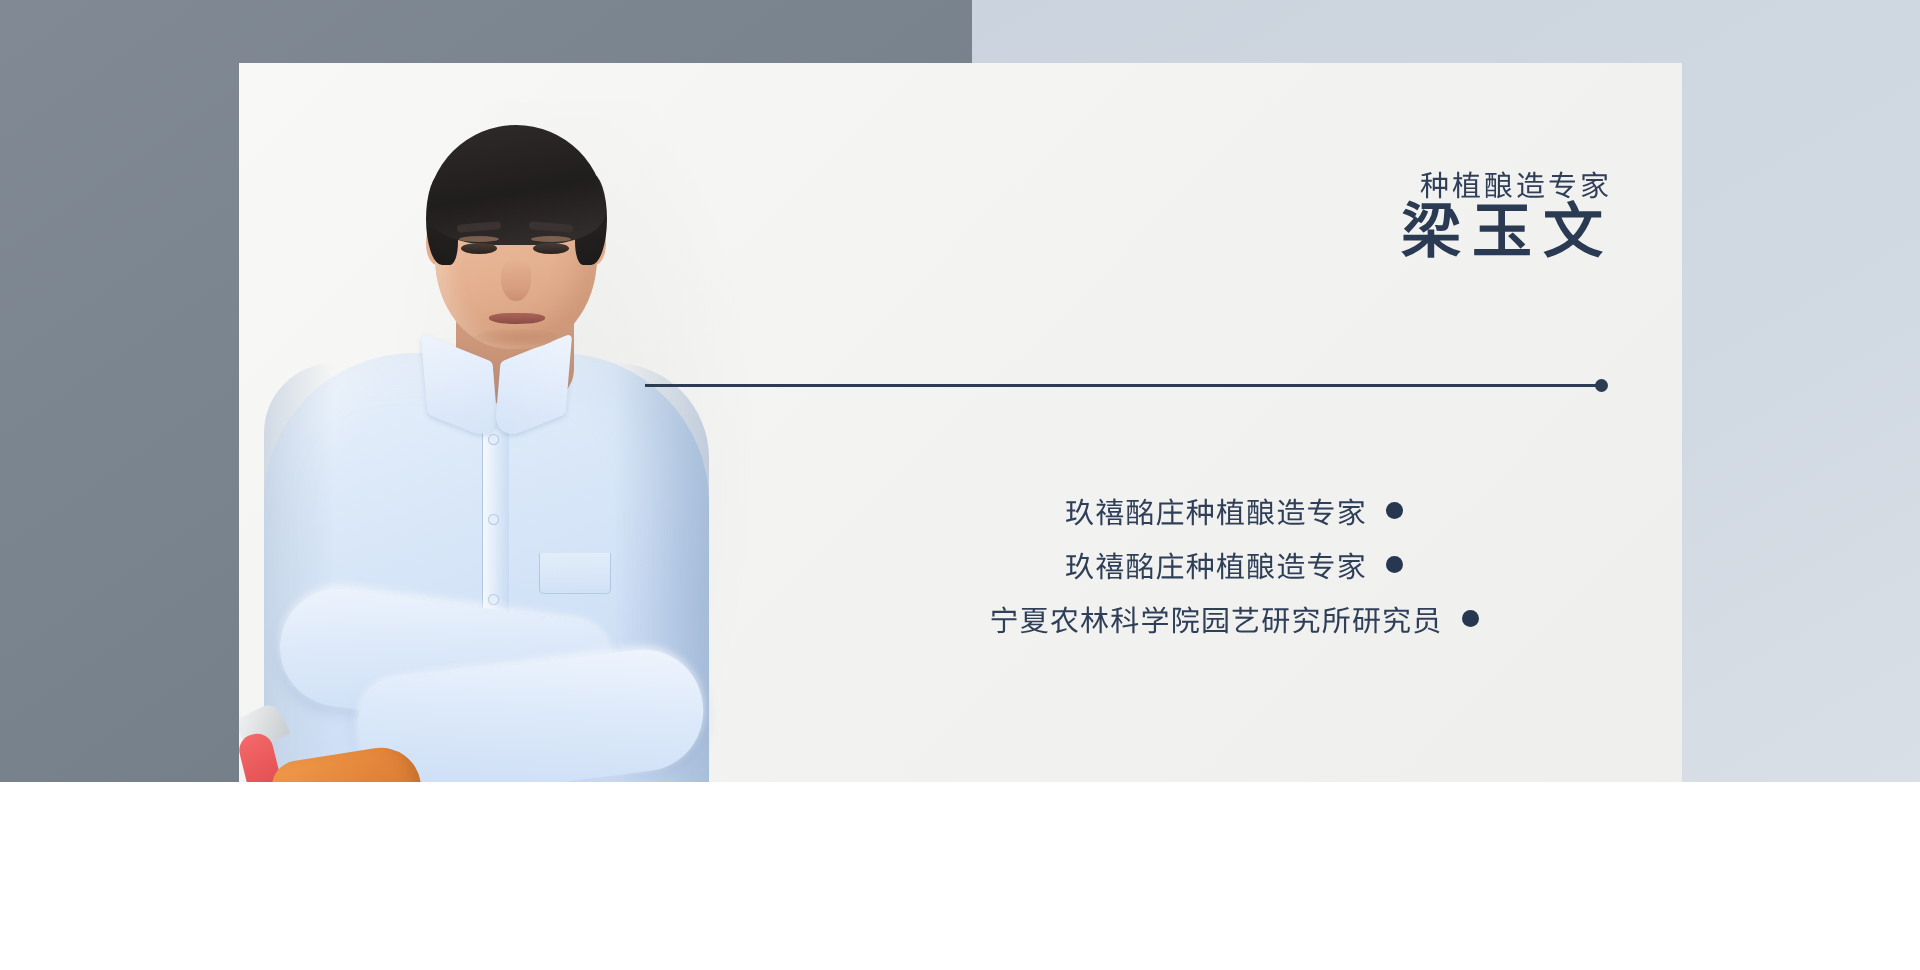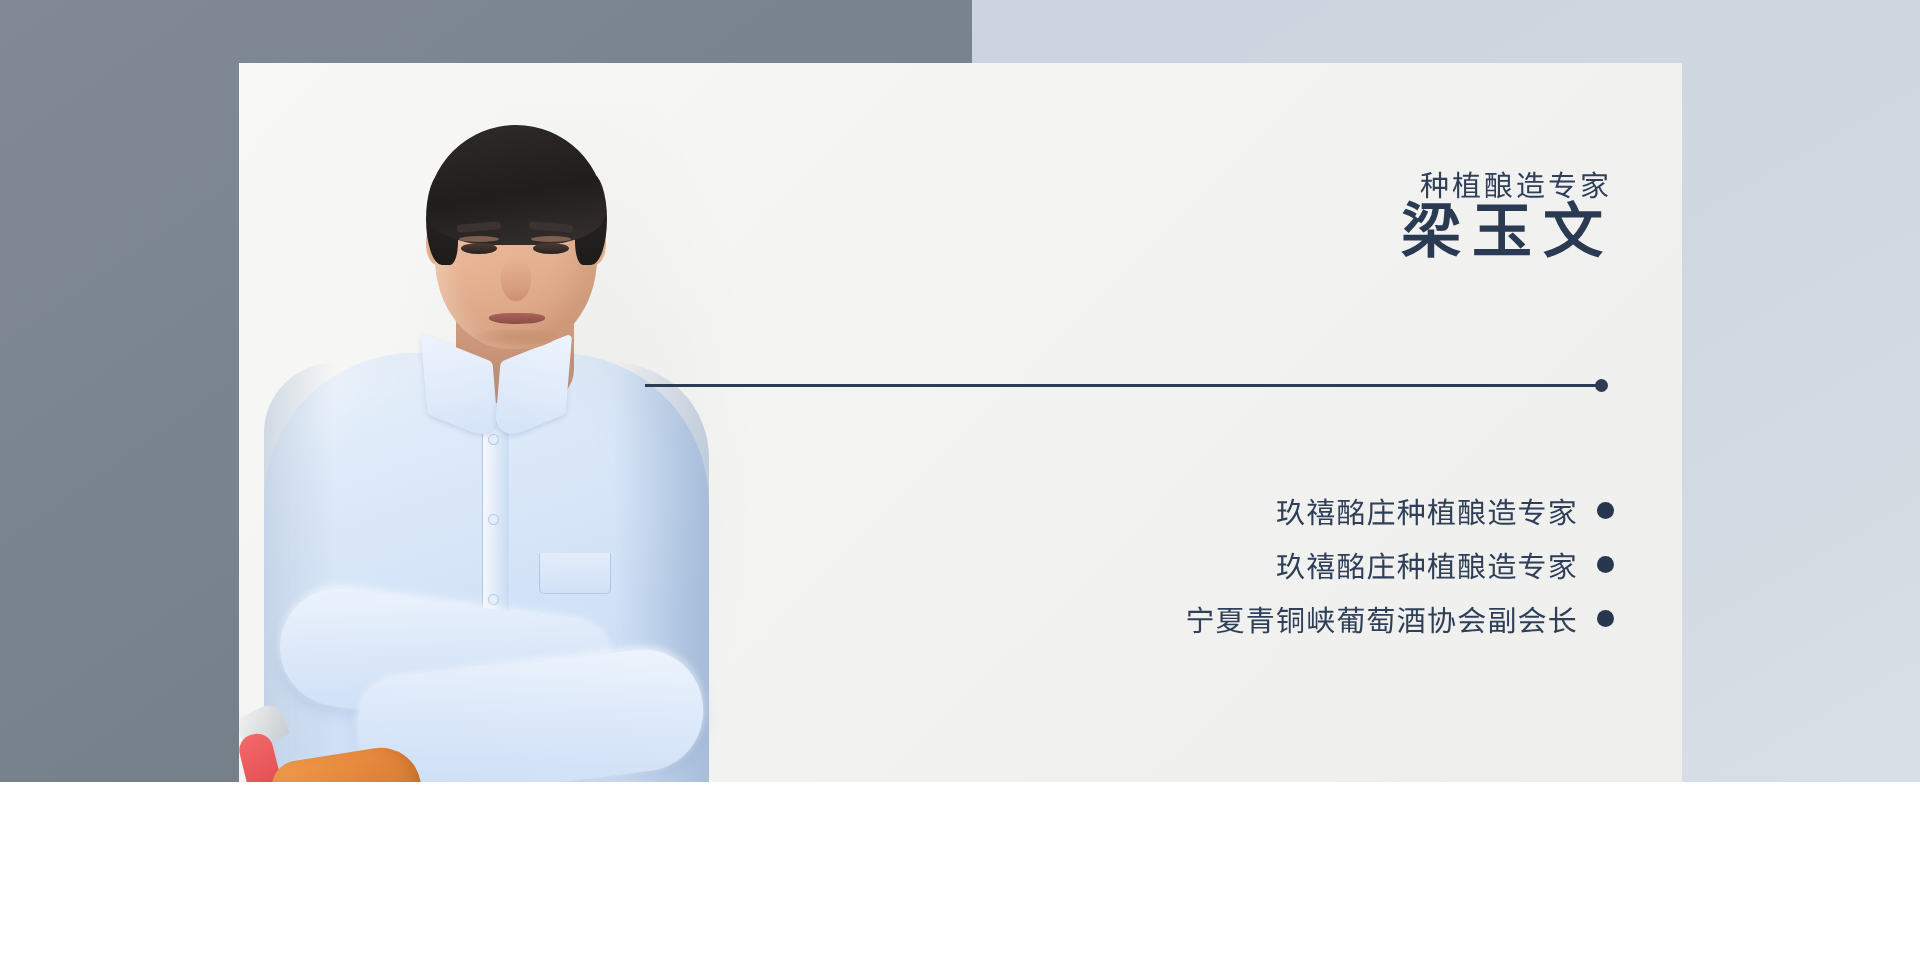--- a/index.html
+++ b/index.html
@@ -220,21 +220,21 @@
     position:absolute;left:406px;top:321px;width:962px;height:3px;
     background:#2c3c55;
   }
   .divider-dot{
     position:absolute;left:1356px;top:316px;width:13px;height:13px;
     border-radius:50%;background:#2c3c55;
   }
 
   .creds{
     position:absolute;right:68px;top:420px;width:760px;
-    display:flex;flex-direction:column;align-items:flex-end;
+    display:flex;flex-direction:column;align-items:center;
   }
   .cred-row{
     display:flex;align-items:center;justify-content:flex-end;
     height:54px;gap:19px;
   }
   .cred-text{
     font-size:29px;color:#2f3f58;letter-spacing:1.2px;white-space:nowrap;
     font-family:"Liberation Sans","DejaVu Sans",sans-serif;
   }
   .cred-bullet{
@@ -312,23 +312,23 @@
         <div class="cred-row">
           <span class="cred-text">玖禧酩庄种植酿造专家</span>
           <span class="cred-bullet"></span>
         </div>
 
         <div class="cred-row">
           <span class="cred-text">玖禧酩庄种植酿造专家</span>
           <span class="cred-bullet"></span>
         </div>
 
-
-
         <div class="cred-row">
-          <span class="cred-text">宁夏青铜峡葡萄酒协会副会长</span>
+          <span class="cred-text">宁夏农林科学院园艺研究所研究员</span>
           <span class="cred-bullet"></span>
         </div>
+
+
 
       </div>
     </div>
   </div>
 </div>
 
 </body></html>

